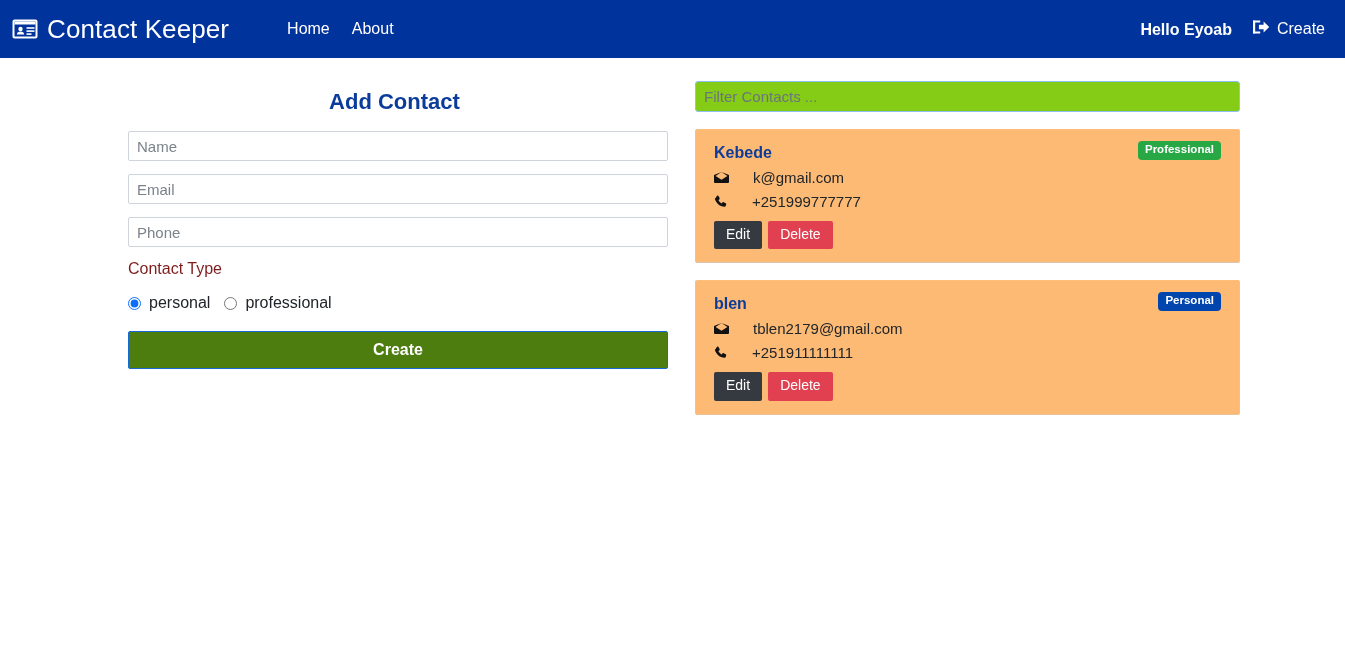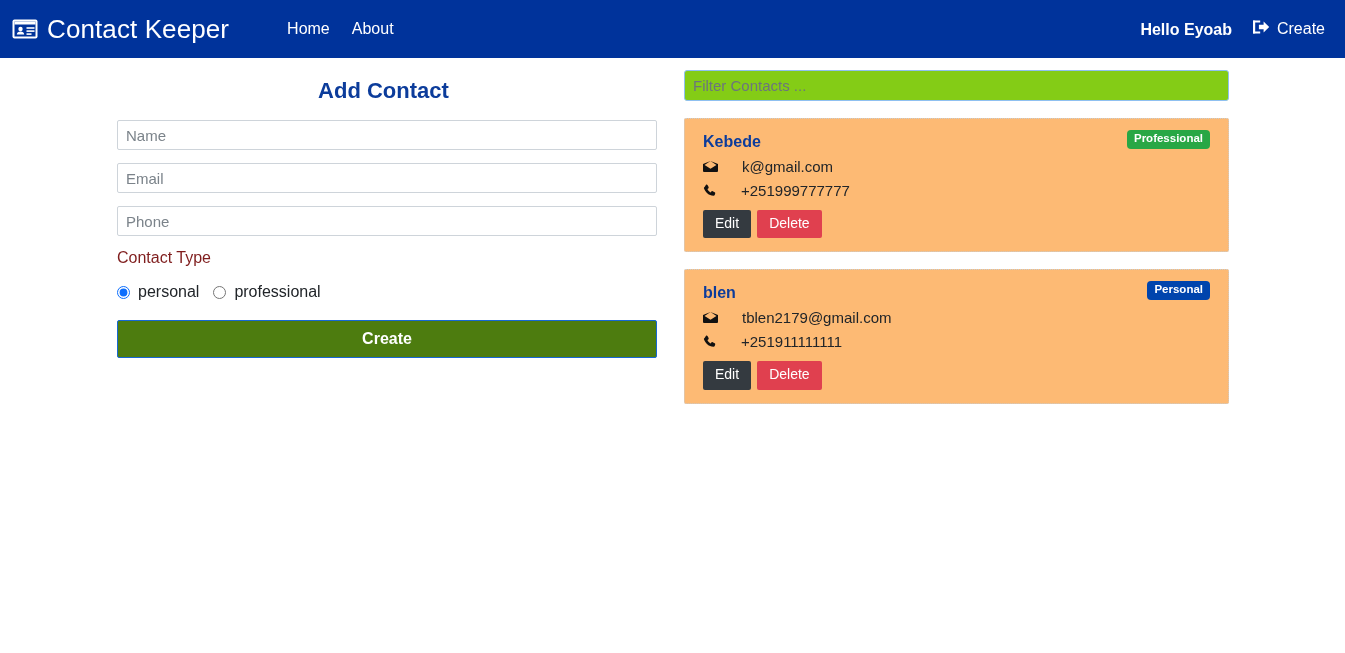--- a/index.html
+++ b/index.html
@@ -55,21 +55,21 @@
   .nav-greeting { font-weight: bold; }
   .logout-link {
     display: flex;
     align-items: center;
     gap: 7px;
   }
 
   
   .container {
     width: 1201px;
-    padding: 0;
+    padding: 11px;
     display: flex;
     align-items: flex-start;
   }
   .col-left {
     width: 560px;
     margin-left: 110px;
     padding-top: 8px;
   }
   .col-right {
     width: 545px;

